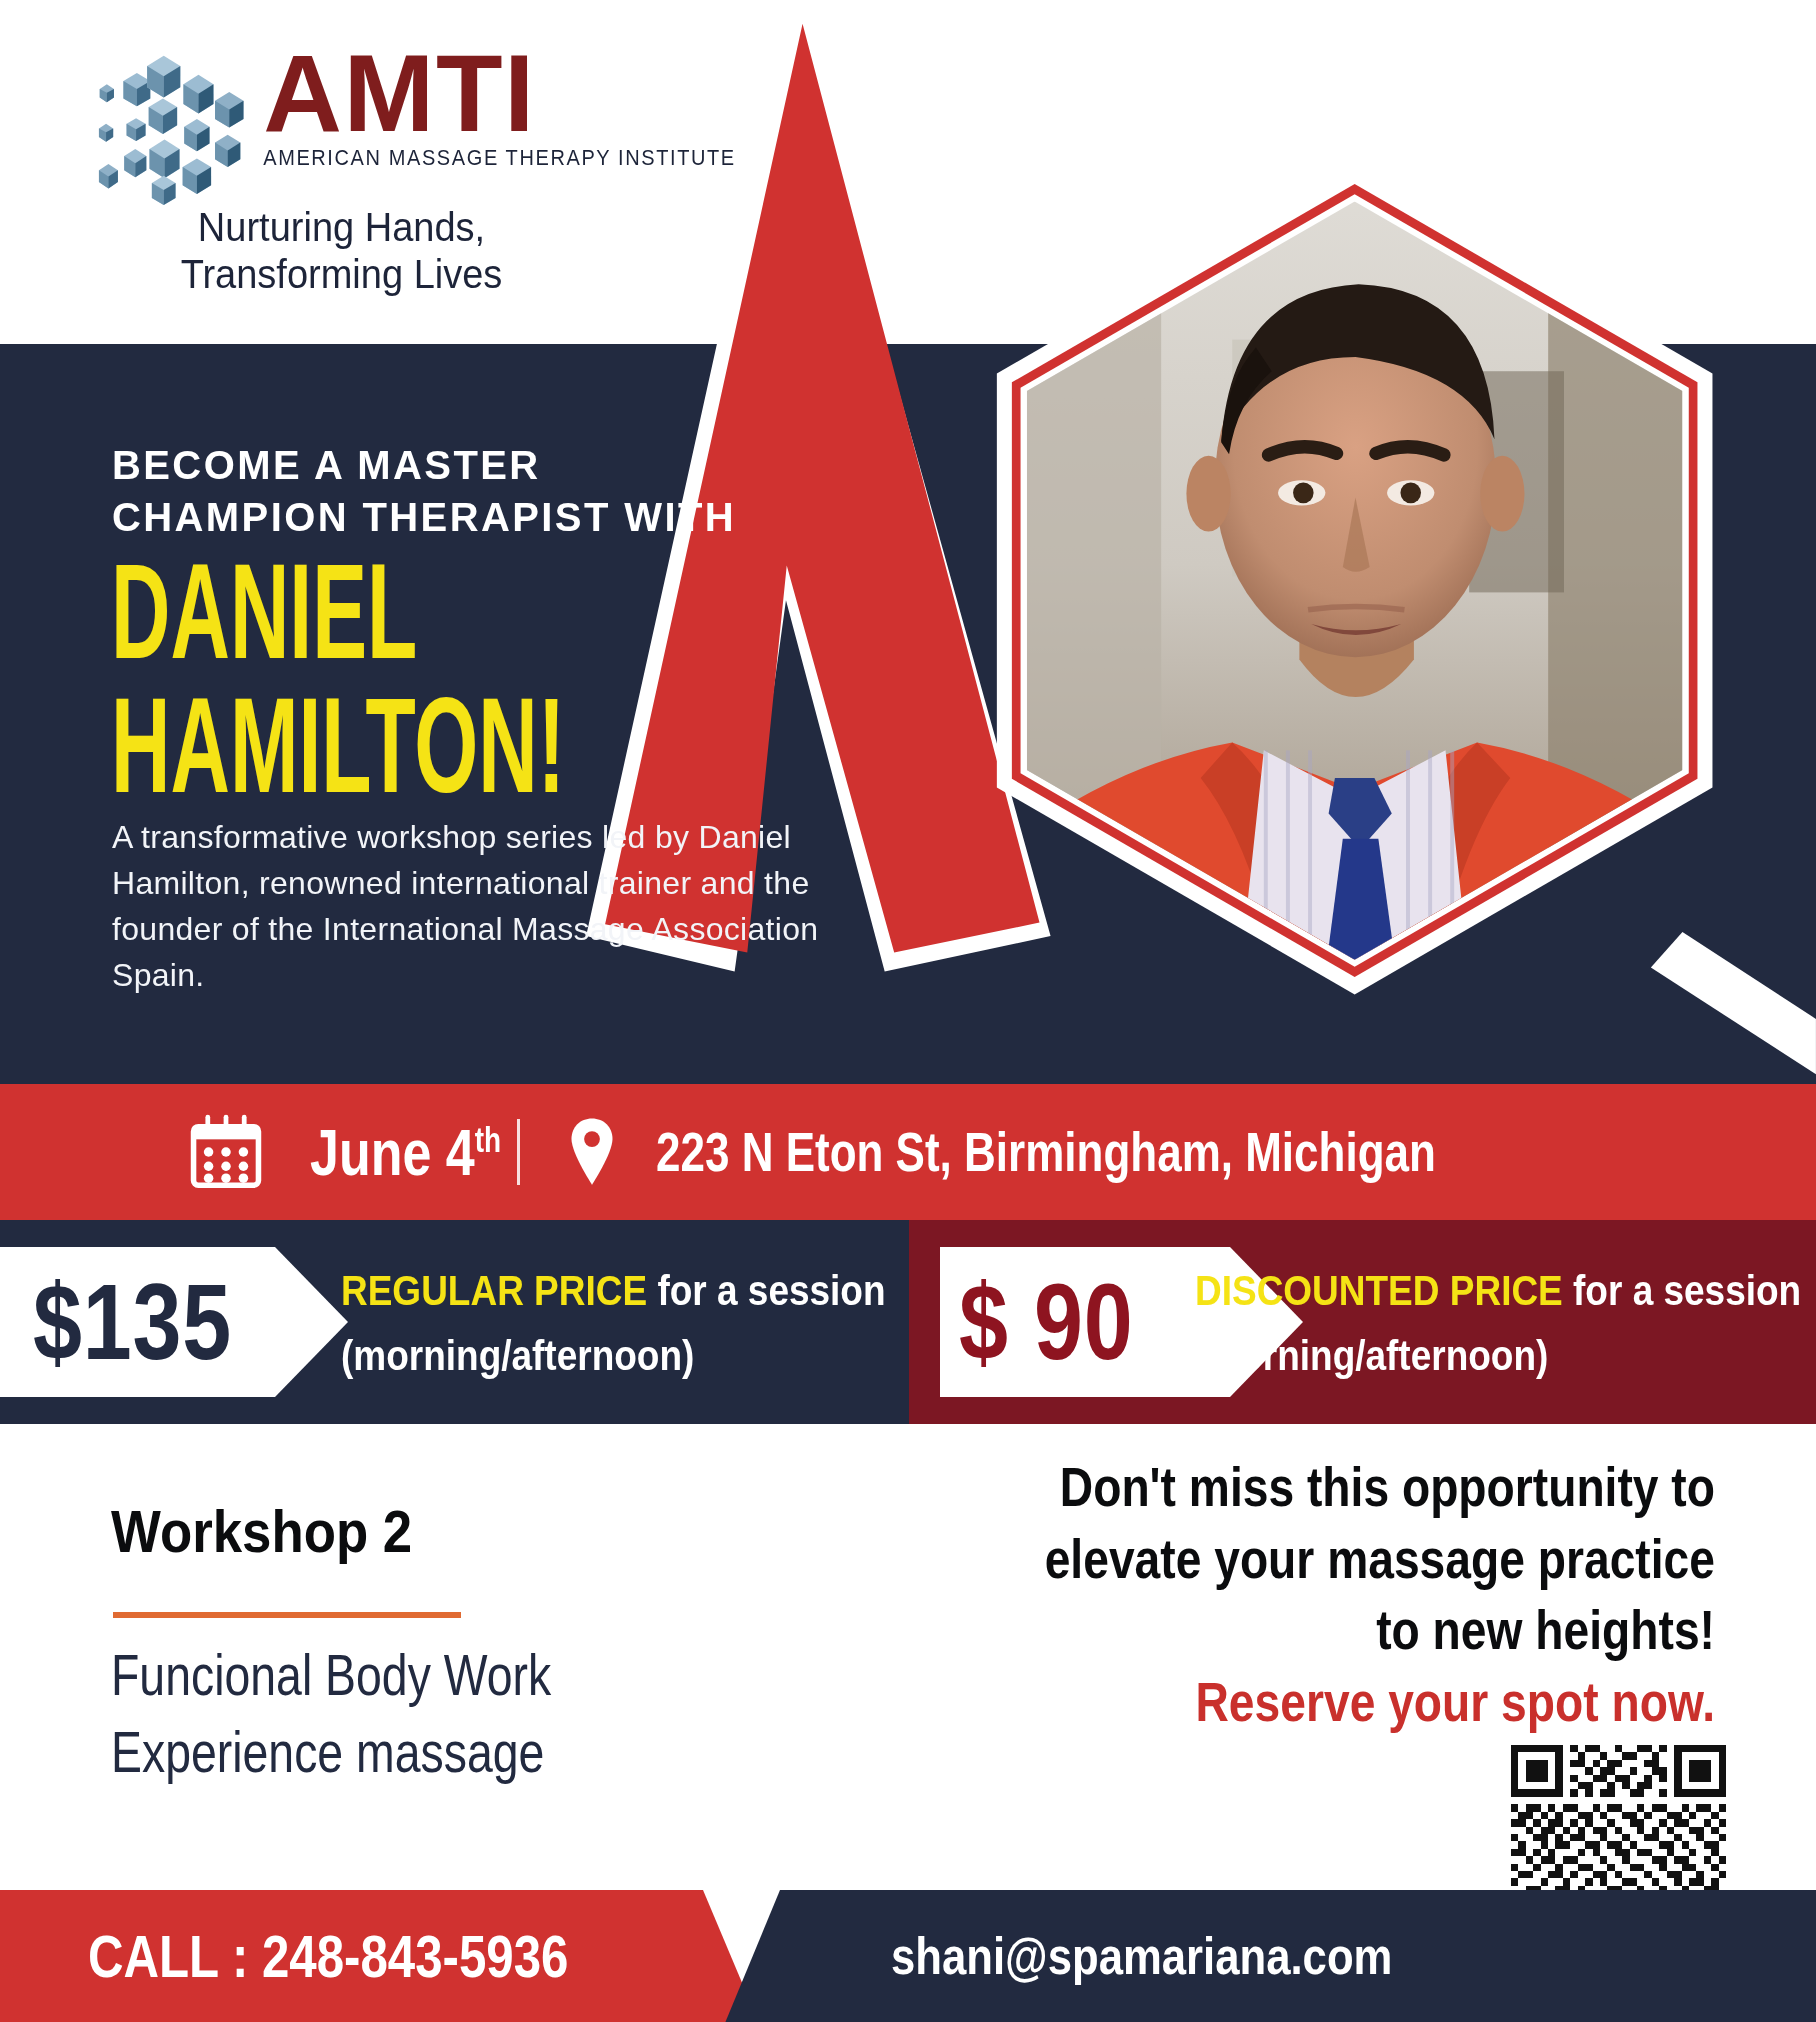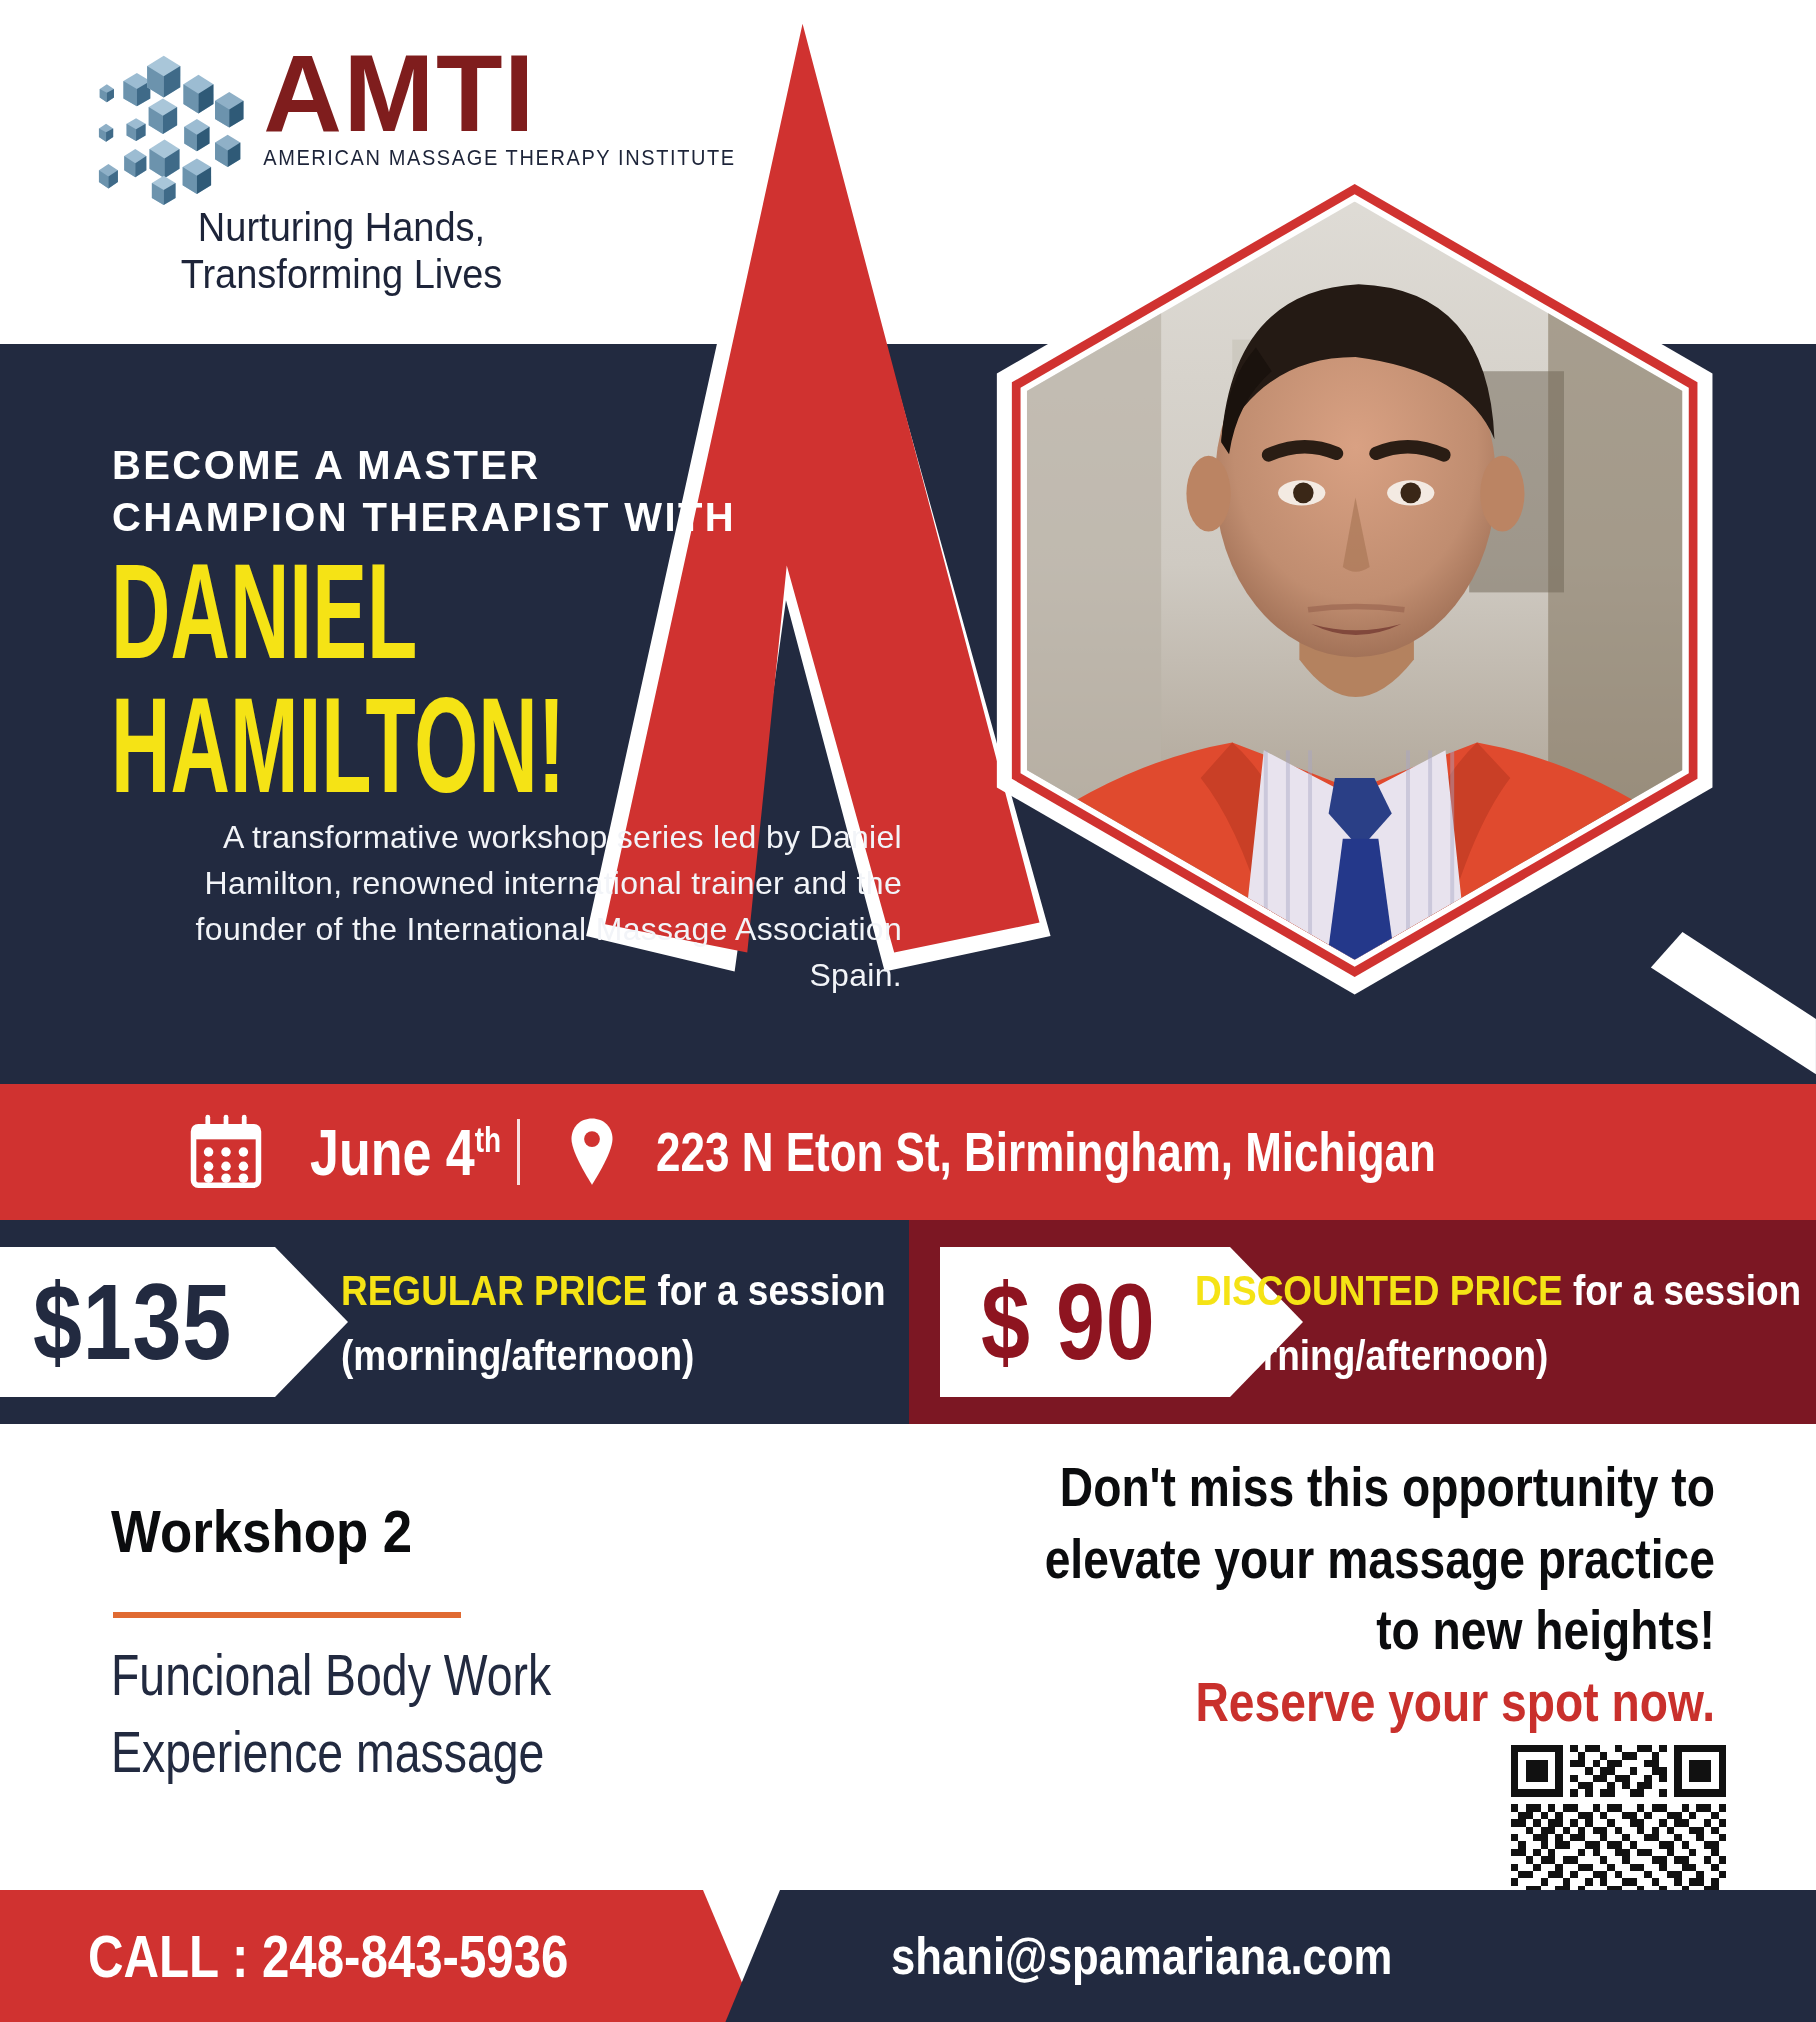--- a/index.html
+++ b/index.html
@@ -43,21 +43,20 @@
   .bigname{
     position:absolute; left:111px; top:545px; z-index:5;
     font-size:98px; line-height:0.99; color:#F5E315; font-weight:bold;
     letter-spacing:0px; font-family:"Liberation Sans", sans-serif;
     transform:scaleX(0.84) scaleY(1.38); transform-origin:left top;
   }
   .lede{
     position:absolute; left:112px; top:814px; width:790px; z-index:5;
     font-size:32px; line-height:1.44; color:#f2f4f8; letter-spacing:0.3px;
     font-family:"Liberation Sans", sans-serif;
-    text-align:right;
   }
 
   
   .deco{ position:absolute; left:0; top:0; width:1816px; height:1090px; z-index:3; pointer-events:none;}
 
   
   .datebar{
     position:absolute; left:0; top:1084px; width:1816px; height:136px;
     background:#d03230; z-index:6; display:flex; align-items:center;
   }
@@ -79,21 +78,21 @@
   
   .pricestrip{ position:absolute; left:0; top:1220px; width:1816px; height:220px; z-index:6; }
   .p-left{ position:absolute; left:0; top:0; width:909px; height:204px; background:#222a40; }
   .p-right{ position:absolute; left:909px; top:0; width:908px; height:204px; background:#7c1723; }
   .tag{
     position:absolute; top:27px; height:150px; background:#ffffff;
     display:flex; align-items:center;
     clip-path:polygon(0 0, calc(100% - 73px) 0, 100% 50%, calc(100% - 73px) 100%, 0 100%);
   }
   .tag-l{ left:0px; width:348px; padding-left:33px; }
-  .tag-r{ left:940px; width:363px; padding-left:41px; }
+  .tag-r{ left:940px; width:363px; padding-left:19px; }
   .tag-num{
     font-size:88px; font-weight:bold; font-family:"Liberation Sans", sans-serif;
     letter-spacing:0.8px; transform:scaleY(1.22); transform-origin:left center; white-space:nowrap;
   }
   .tag-l .tag-num{ color:#222a40; }
   .tag-r .tag-num{ color:#8e1420; }
   .p-body{ position:absolute; top:38px; color:#ffffff; font-family:"Liberation Sans", sans-serif; }
   .p-body .l1, .p-body .l2{
     font-size:43px; font-weight:bold; line-height:1.52; white-space:nowrap;
     transform:scaleX(0.86); transform-origin:left top;

